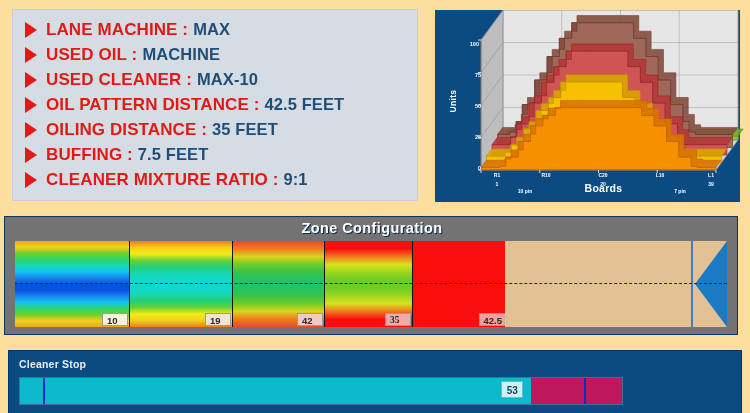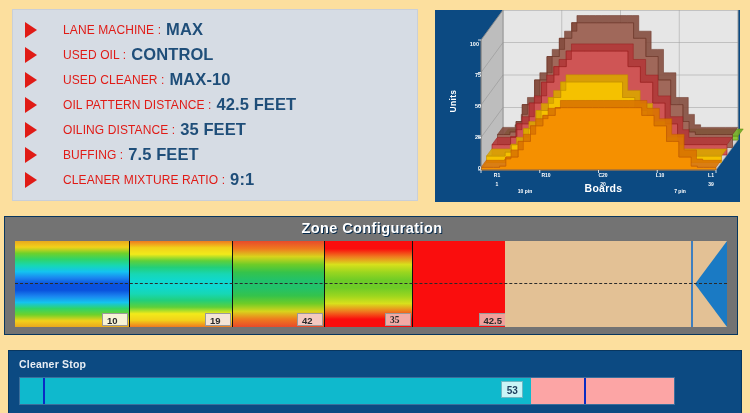--- a/index.html
+++ b/index.html
@@ -31,24 +31,23 @@
   .bullet{
     width:0;height:0;
     border-top:8px solid transparent;
     border-bottom:8px solid transparent;
     border-left:12px solid #e01b16;
     margin-right:9px;
     flex:0 0 auto;
   }
   .info-label{
     color:#e01b16;
-    font-size:12px;
-    font-weight:normal;
+    font-size:17px;
+    font-weight:bold;
     letter-spacing:.1px;
-    margin-left:17px;
   }
   .info-value{
     color:#1f4e79;
     font-size:16.5px;
     font-weight:bold;
     margin-left:5px;
     letter-spacing:.1px;
   }
 
   
@@ -143,22 +142,22 @@
     border:1px solid #08365f;
     box-sizing:border-box;
     margin-top:12px;
   }
   #cleaner-label{
     position:absolute;left:10px;top:7px;
     color:#e8eef5;font-size:10.5px;font-weight:bold;
     letter-spacing:.2px;
   }
   #cleaner-track{
-    position:absolute;left:10px;top:26px;width:656px;height:28px;
-    background:#fca5a5;
+    position:absolute;left:10px;top:26px;width:604px;height:28px;
+    background:#be185d;
     border:1px solid #3b6f9c;
     box-sizing:border-box;
   }
   #cleaner-fill{
     position:absolute;left:0;top:0;height:26px;
     background:#0fb9cd;
   }
   .cl-tick{position:absolute;top:0;width:2px;height:26px;background:#0a2cc4;}
   #cleaner-badge{
     position:absolute;top:3px;
@@ -177,21 +176,21 @@
 
   <div id="info-panel">
     <div class="info-row">
       <span class="bullet"></span>
       <span class="info-label">LANE MACHINE :</span>
       <span class="info-value">MAX</span>
     </div>
     <div class="info-row">
       <span class="bullet"></span>
       <span class="info-label">USED OIL :</span>
-      <span class="info-value">CONTROL</span>
+      <span class="info-value">MACHINE</span>
     </div>
     <div class="info-row">
       <span class="bullet"></span>
       <span class="info-label">USED CLEANER :</span>
       <span class="info-value">MAX-10</span>
     </div>
     <div class="info-row">
       <span class="bullet"></span>
       <span class="info-label">OIL PATTERN DISTANCE :</span>
       <span class="info-value">42.5 FEET</span>

